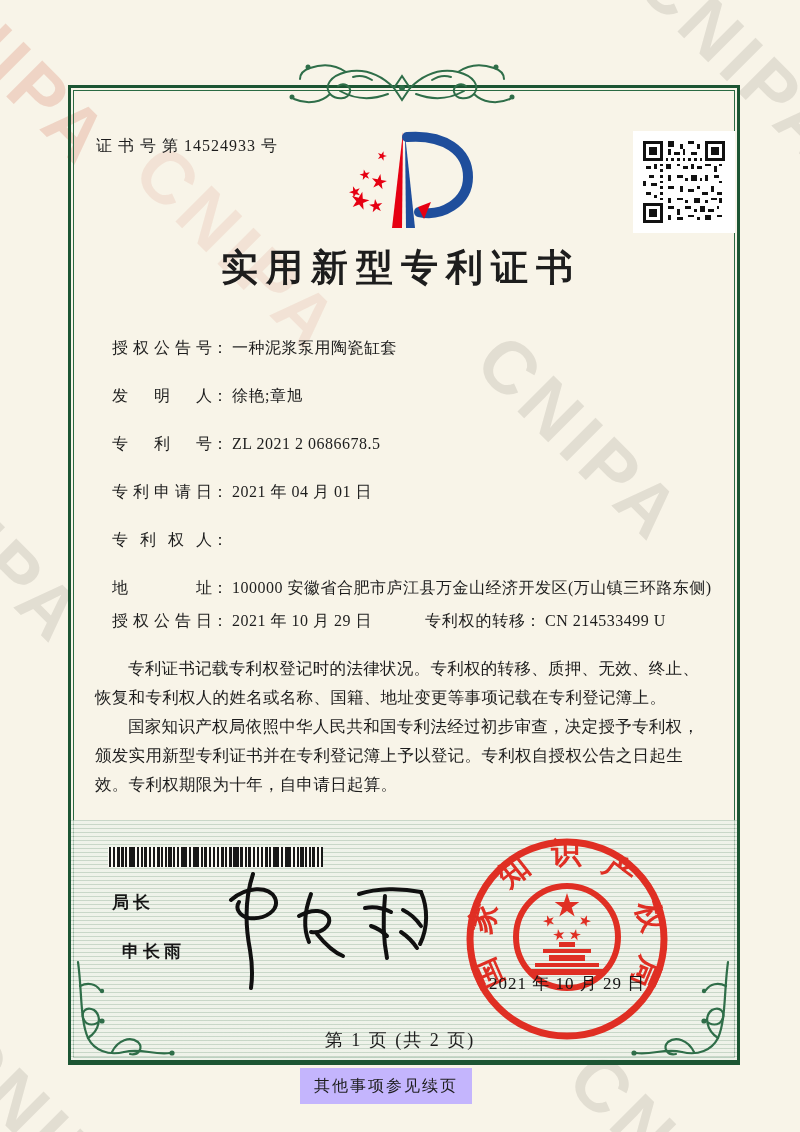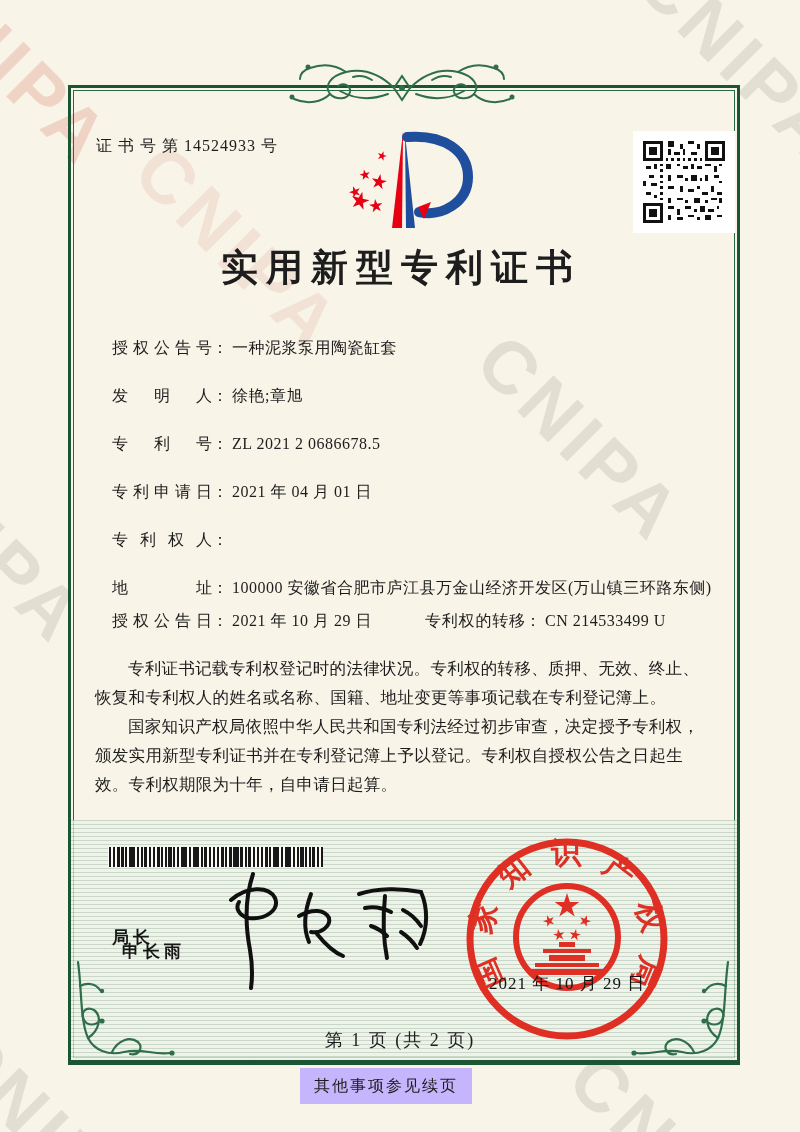--- a/index.html
+++ b/index.html
@@ -49,21 +49,21 @@
   .paras p{margin:0; text-indent:2em; letter-spacing:0.3px;}
   .barcode{
     position:absolute; left:105px; top:847px; width:215px; height:20px;
     background-color:#fbfaf4;
     background-image:
       repeating-linear-gradient(90deg,#181818 0 2px,transparent 2px 4px),
       repeating-linear-gradient(90deg,#181818 0 1px,transparent 1px 9px),
       repeating-linear-gradient(90deg,#181818 0 2px,transparent 2px 13px);
     background-clip:content-box; padding:0 3px;
   }
-  .signer-title{position:absolute; left:112px; top:926px;}
+  .signer-title{position:absolute; left:112px; top:891px;}
   .signer-name{position:absolute; left:122px; top:940px;text-align:center;}
   .signer-title,.signer-name{
     font-family:"Liberation Sans","DejaVu Sans",sans-serif;
     font-size:17px; font-weight:600; letter-spacing:4px; color:#161616;
   }
   .signature{position:absolute; left:225px; top:862px;}
   .seal{position:absolute; left:462px; top:834px;}
   .seal-date{
     position:absolute; left:462px; top:972px; width:210px; text-align:center;
     font-size:17px; color:#141414; letter-spacing:1px; white-space:nowrap;

